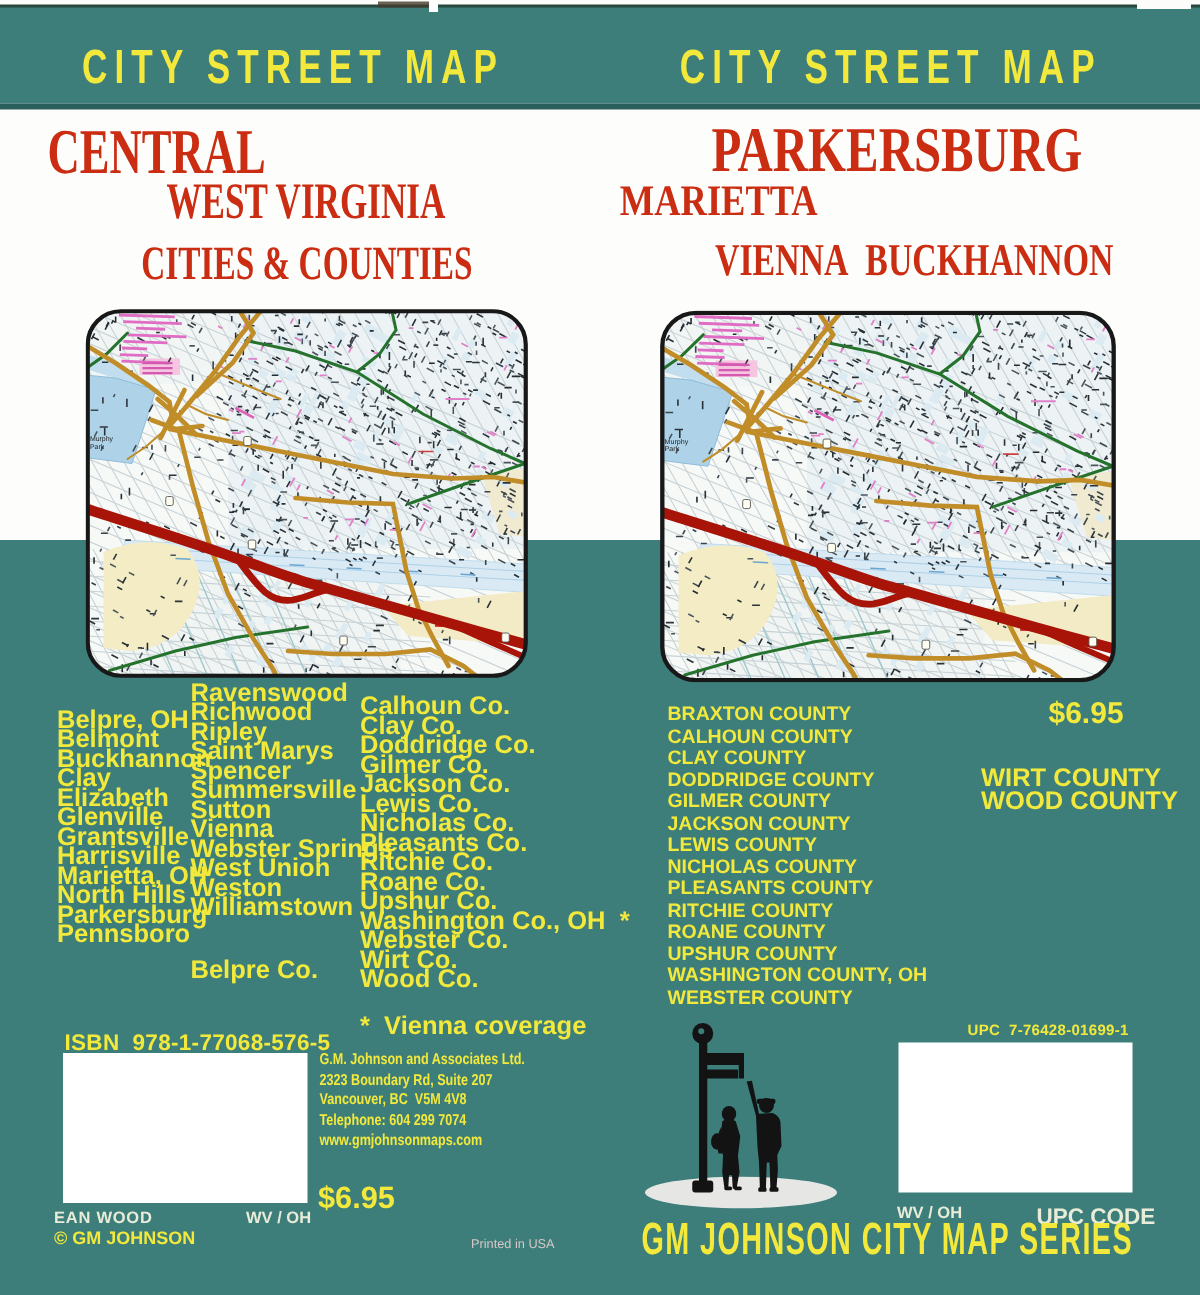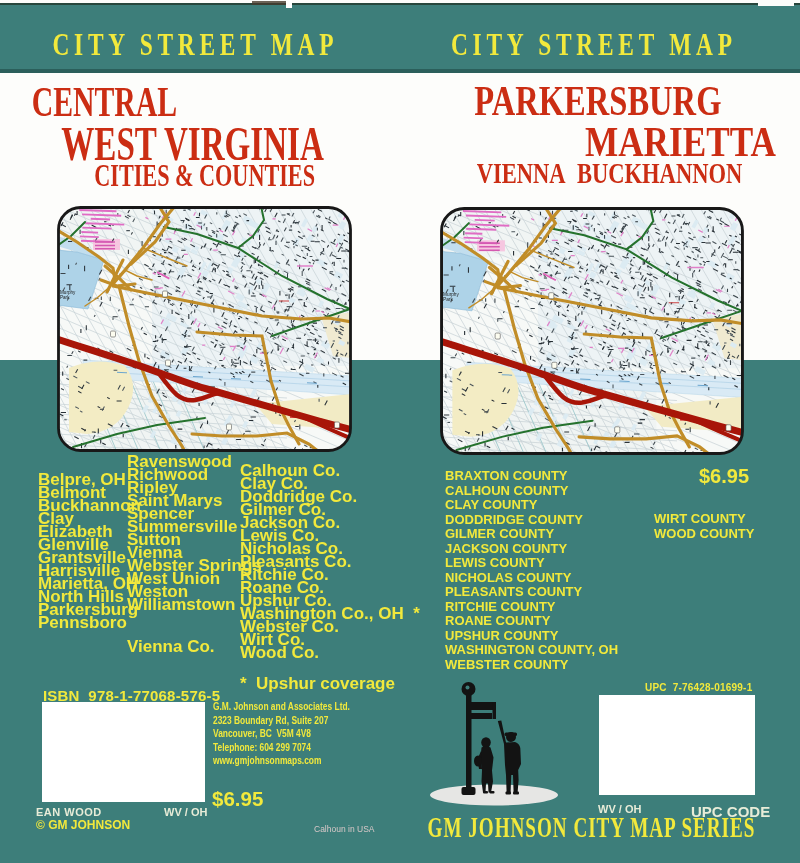--- a/index.html
+++ b/index.html
@@ -1,39 +1,39 @@
 <!DOCTYPE html>
 <html><head><meta charset="utf-8"><title>map</title><style>
 html,body{margin:0;padding:0}
 body{width:800px;height:863px;position:relative;overflow:hidden;background:#fdfdfb;font-family:"Liberation Sans",sans-serif}
 .abs{position:absolute}
-.serif{font-family:Liberation Serif, serif}
+.serif{font-family:Liberation Sans, sans-serif}
 .ttl{color:#cb2d13;font-family:"Liberation Serif",serif;font-weight:bold;white-space:nowrap}
 .yl{color:#f2e93c;font-weight:bold}
 .list{color:#f2e93c;font-weight:bold;font-size:17px;line-height:13px;white-space:pre}
 </style></head><body>
 
 <div class="abs" style="left:0;top:360px;width:800px;height:503px;background:#3d7e7a"></div>
 
 <div class="abs" style="left:0;top:0;width:800px;height:3px;background:#fcfcfa"></div>
 <div class="abs" style="left:0;top:2.5px;width:800px;height:3px;background:#27463c"></div>
 <div class="abs" style="left:0;top:5px;width:800px;height:64px;background:#3d7e7a"></div>
 <div class="abs" style="left:0;top:69px;width:800px;height:3.5px;background:#2b5f5b"></div>
 <div class="abs" style="left:286px;top:0;width:6px;height:8px;background:#fff"></div>
 <div class="abs" style="left:758px;top:0;width:36px;height:6px;background:#fcfcfa"></div>
 <div class="abs" style="left:252px;top:0.5px;width:34px;height:4px;background:#463b2d;opacity:.8"></div>
 
 <div class="abs serif" style="left:0;top:26px;width:400px;text-align:center;font-size:32px;font-weight:bold;letter-spacing:6.5px;color:#f2e93c"><span style="display:inline-block;white-space:nowrap;transform:translateX(-5.1px) scaleX(0.731);transform-origin:center top">CITY STREET MAP</span></div>
 <div class="abs serif" style="left:400px;top:26px;width:400px;text-align:center;font-size:32px;font-weight:bold;letter-spacing:6.5px;color:#f2e93c"><span style="display:inline-block;white-space:nowrap;transform:translateX(-6.6px) scaleX(0.731);transform-origin:center top">CITY STREET MAP</span></div>
 
 <div class="abs ttl" style="left:0px;top:77px;width:404px;text-align:left;font-size:42.5px"><span style="display:inline-block;white-space:nowrap;transform:translateX(0.5px) scaleX(0.7);transform-origin:center top">CENTRAL</span></div>
-<div class="abs ttl" style="left:0px;top:115.5px;width:404px;font-size:48px"><span style="display:inline-block;white-space:nowrap;transform:translateX(2px) scaleX(0.689);transform-origin:center top">WEST VIRGINIA</span></div>
+<div class="abs ttl" style="left:0px;top:115.5px;width:404px;text-align:center;font-size:34px"><span style="display:inline-block;white-space:nowrap;transform:translateX(2px) scaleX(0.689);transform-origin:center top">WEST VIRGINIA</span></div>
 <div class="abs ttl" style="left:0px;top:158px;width:404px;text-align:center;font-size:31.9px"><span style="display:inline-block;white-space:nowrap;transform:translateX(3px) scaleX(0.696);transform-origin:center top">CITIES &amp; COUNTIES</span></div>
 <div class="abs ttl" style="left:400px;top:76px;width:394px;text-align:center;font-size:42.5px"><span style="display:inline-block;white-space:nowrap;transform:translateX(0.5px) scaleX(0.766);transform-origin:center top">PARKERSBURG</span></div>
-<div class="abs ttl" style="left:400px;top:117.5px;width:394px;text-align:right;font-size:42px"><span style="display:inline-block;white-space:nowrap;transform:translateX(0.5px) scaleX(0.838);transform-origin:center top">MARIETTA</span></div>
+<div class="abs ttl" style="left:400px;top:117.5px;width:394px;text-align:left;font-size:29px"><span style="display:inline-block;white-space:nowrap;transform:translateX(0.5px) scaleX(0.838);transform-origin:center top">MARIETTA</span></div>
 <div class="abs ttl" style="left:412px;top:155.5px;width:394px;text-align:center;font-size:30.4px"><span style="display:inline-block;white-space:nowrap;transform:translateX(0.5px) scaleX(0.742);transform-origin:center top">VIENNA&nbsp;&nbsp;BUCKHANNON</span></div>
 
 <div class="abs" style="left:57px;top:206px;width:295px;height:246px"><svg width="100%" height="100%" viewBox="0 0 295 246" preserveAspectRatio="none">
 <defs>
         <clipPath id="mcA">
           <rect x="1.5" y="1.5" width="292" height="243" rx="22" ry="22"></rect>
         </clipPath>
       </defs>
 <g clip-path="url(#mcA)">
 <rect x="0" y="0" width="295" height="246" fill="#f7f9f7"></rect>
@@ -2361,67 +2361,67 @@
 Ripley
 Saint Marys
 Spencer
 Summersville
 Sutton
 Vienna
 Webster Springs
 West Union
 Weston
 Williamstown</div>
-<div class="list abs" style="left:127px;top:640px">Vienna Co.</div>
+<div class="list abs" style="left:127px;top:640px">Belpre Co.</div>
 <div class="list abs" style="left:240px;top:464px">Calhoun Co.
 Clay Co.
 Doddridge Co.
 Gilmer Co.
 Jackson Co.
 Lewis Co.
 Nicholas Co.
 Pleasants Co.
 Ritchie Co.
 Roane Co.
 Upshur Co.
 Washington Co., OH  *
 Webster Co.
 Wirt Co.
 Wood Co.</div>
-<div class="list abs" style="left:240px;top:677px">*  Upshur coverage</div>
+<div class="list abs" style="left:240px;top:677px">*  Vienna coverage</div>
 
 <div class="list abs" style="left:43px;top:689px;font-size:15px;letter-spacing:.2px">ISBN&nbsp;&nbsp;978-1-77068-576-5</div>
 <div class="abs" style="left:42px;top:702px;width:163px;height:100px;background:#fff"></div>
 <div class="abs" style="left:36px;top:806px;color:#e8ecd8;font-weight:bold;font-size:11px;letter-spacing:.5px">EAN WOOD</div>
 <div class="abs" style="left:164px;top:806px;color:#e8ecd8;font-weight:bold;font-size:11px">WV / OH</div>
 <div class="list abs" style="left:36px;top:819px;font-size:12px">© GM JOHNSON</div>
 <div class="list abs" style="left:213px;top:700px;font-size:10.5px;line-height:13.5px;transform:scaleX(.8);transform-origin:left top">G.M. Johnson and Associates Ltd.
 2323 Boundary Rd, Suite 207
 Vancouver, BC&nbsp;&nbsp;V5M 4V8
 Telephone: 604 299 7074
 www.gmjohnsonmaps.com</div>
 <div class="abs yl" style="left:212px;top:787px;font-size:20.5px">$6.95</div>
-<div class="abs" style="left:314px;top:824px;color:#d8c8c8;font-size:8.5px">Calhoun in USA</div>
+<div class="abs" style="left:314px;top:824px;color:#d8c8c8;font-size:8.5px">Printed in USA</div>
 
 <div class="list abs" style="left:445px;top:469px;font-size:13px;line-height:14.5px;letter-spacing:0px">BRAXTON COUNTY
 CALHOUN COUNTY
 CLAY COUNTY
 DODDRIDGE COUNTY
 GILMER COUNTY
 JACKSON COUNTY
 LEWIS COUNTY
 NICHOLAS COUNTY
 PLEASANTS COUNTY
 RITCHIE COUNTY
 ROANE COUNTY
 UPSHUR COUNTY
 WASHINGTON COUNTY, OH
 WEBSTER COUNTY</div>
 <div class="abs yl" style="left:699px;top:465px;font-size:20px">$6.95</div>
-<div class="list abs" style="left:654px;top:511px;font-size:13px;line-height:15px">WIRT COUNTY
+<div class="list abs" style="left:654px;top:511px;font-size:17px;line-height:15px">WIRT COUNTY
 WOOD COUNTY</div>
 <div class="list abs" style="left:645px;top:681px;font-size:10px;letter-spacing:.2px">UPC&nbsp;&nbsp;7-76428-01699-1</div>
 <div class="abs" style="left:599px;top:695px;width:156px;height:100px;background:#fff"></div>
 <div class="abs" style="left:598px;top:803px;color:#e8ecd8;font-weight:bold;font-size:11px">WV / OH</div>
 <div class="abs" style="left:691px;top:803px;color:#e8ecd8;font-weight:bold;font-size:15px">UPC CODE</div>
 
 <div class="abs" style="left:425px;top:675px;width:150px;height:135px">
 <svg width="150" height="135" viewBox="0 0 150 135">
   <ellipse cx="69" cy="120" rx="64" ry="10.5" fill="#e6e6e4"></ellipse>
   <g fill="#131313">

